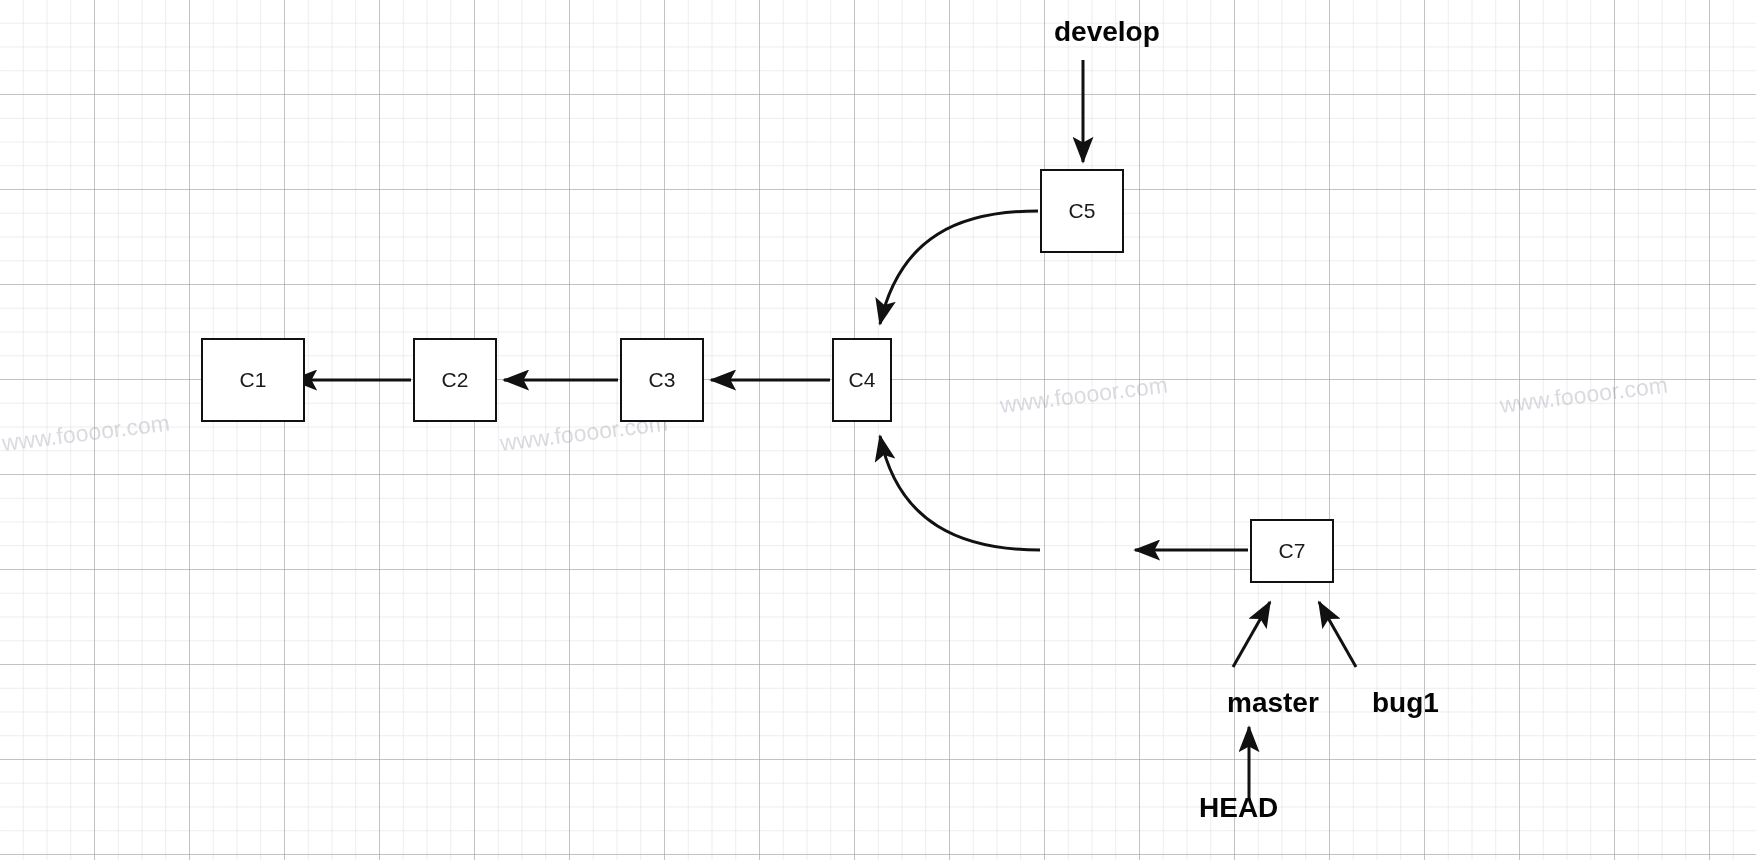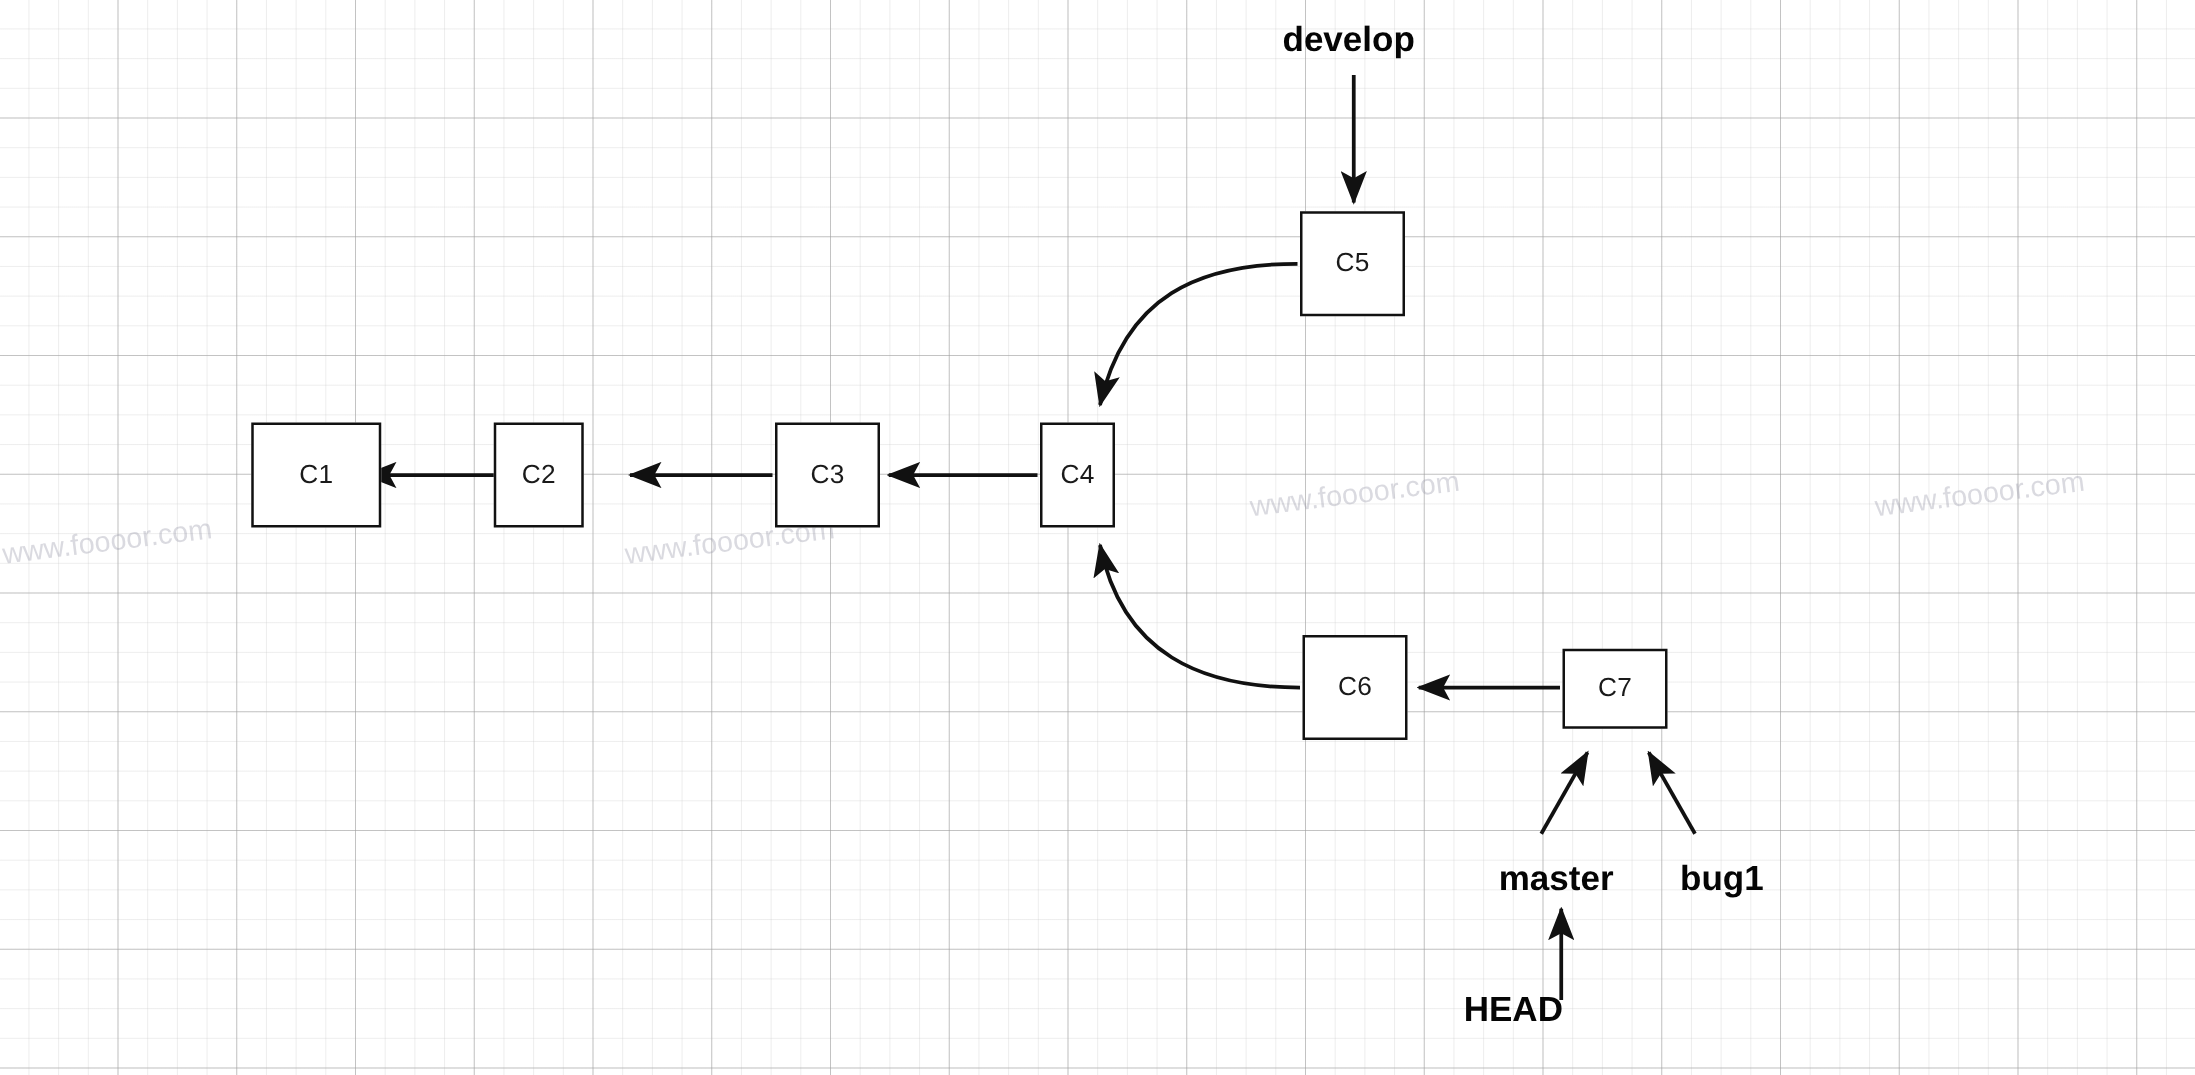--- a/index.html
+++ b/index.html
@@ -53,20 +53,21 @@
     z-index: 3;
   }
   .ref-label {
     position: absolute;
     font-family: "Liberation Sans", sans-serif;
     font-size: 28px;
     font-weight: bold;
     color: #050505;
     white-space: nowrap;
     z-index: 4;
+    margin-left: 28px;
   }
   .watermark {
     position: absolute;
     font-family: "Liberation Sans", sans-serif;
     font-size: 23px;
     color: rgba(150,150,165,0.35);
     white-space: nowrap;
     transform: rotate(-7deg);
     transform-origin: left center;
     user-select: none;
@@ -105,25 +106,24 @@
     <line x1="1083" y1="60" x2="1083" y2="162" stroke="#111111" stroke-width="3" marker-end="url(#arrowhead)"></line>
 
     <line x1="1233" y1="667" x2="1270" y2="602" stroke="#111111" stroke-width="3" marker-end="url(#arrowhead)"></line>
 
     <line x1="1356" y1="667" x2="1319" y2="602" stroke="#111111" stroke-width="3" marker-end="url(#arrowhead)"></line>
 
     <line x1="1249" y1="800" x2="1249" y2="727" stroke="#111111" stroke-width="3" marker-end="url(#arrowhead)"></line>
   </svg>
 
   <div class="commit-node" style="left: 201px; top: 338px; width: 104px; height: 84px;">C1</div>
-  <div class="commit-node" style="left: 395px; top: 338px; width: 72px; height: 84px;">C2</div>
+  <div class="commit-node" style="left: 413px; top: 338px; width: 84px; height: 84px;">C2</div>
   <div class="commit-node" style="left: 620px; top: 338px; width: 84px; height: 84px;">C3</div>
   <div class="commit-node" style="left: 832px; top: 338px; width: 60px; height: 84px;">C4</div>
   <div class="commit-node" style="left: 1040px; top: 169px; width: 84px; height: 84px;">C5</div>
-  <div class="commit-node" style="left: 1042px; top: 508px; width: 84px; height: 84px;">C6</div>
   <div class="commit-node" style="left: 1250px; top: 508px; width: 84px; height: 64px; margin-top: 11px;">C7</div>
 
   <div class="ref-label" style="left: 1026px; top: 16px;">develop</div>
   <div class="ref-label" style="left: 1199px; top: 687px;">master</div>
   <div class="ref-label" style="left: 1344px; top: 687px;">bug1</div>
   <div class="ref-label" style="left: 1171px; top: 792px;">HEAD</div>
 
 </div>
 
 </body></html>

